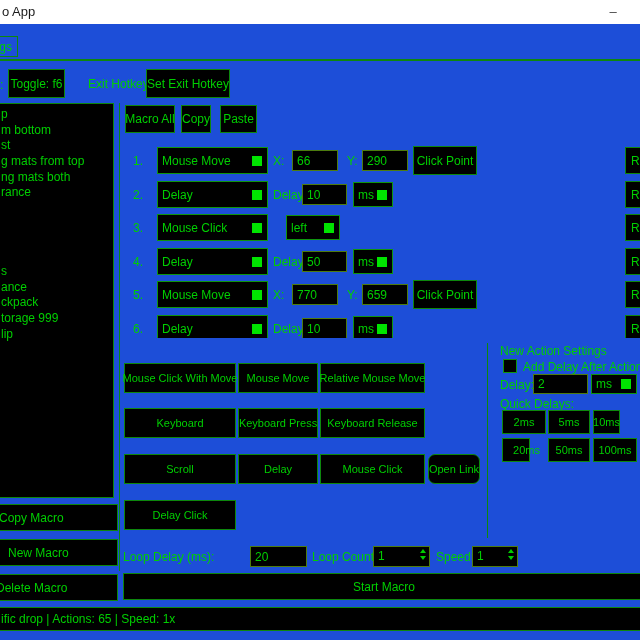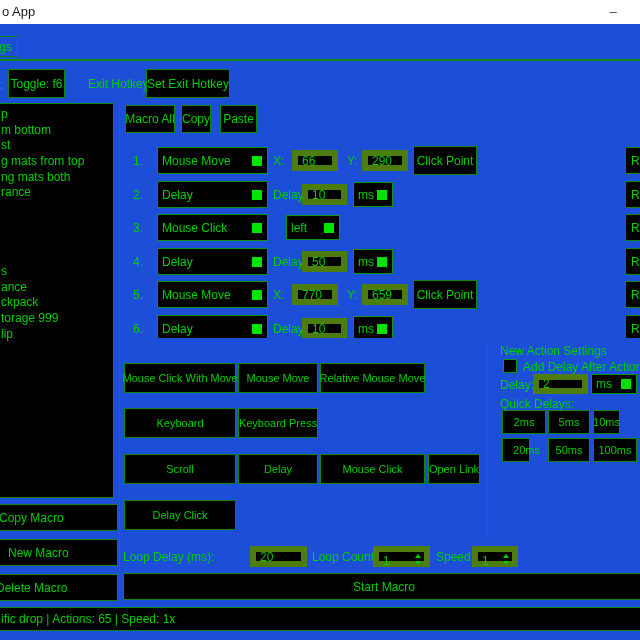--- a/index.html
+++ b/index.html
@@ -10,21 +10,21 @@
   .title-text{left:2px;top:4px;font-size:13px;color:#1b1b1b;}
   .minbtn{left:598px;top:0;width:30px;height:22px;display:flex;align-items:center;justify-content:center;
           color:#444;font-size:13px;cursor:default;}
   .lbl{font-size:12px;color:#00cf00;white-space:nowrap;}
   .btn{border:1px solid #0d870d;background:#000;color:#00cf00;font-size:12px;
        display:flex;align-items:center;justify-content:center;white-space:nowrap;box-sizing:border-box;}
   .btn.small{font-size:11px;}
   .select{border:1px solid #0e950e;background:#000;color:#00cf00;font-size:12px;
           display:flex;align-items:center;box-sizing:border-box;padding-left:4px;}
   .select .sq{position:absolute;right:5px;width:10px;height:10px;background:#00e400;}
-  .inputbox{border:6px solid #4d7c0f;background:#000;color:#00cf00;font-size:12px;
+  .inputbox{border:1px solid #4d7c0f;background:#000;color:#00cf00;font-size:12px;
             box-sizing:border-box;padding:0 0 0 4px;outline:none;font-family:"Liberation Sans",sans-serif;}
   .gline{background:#0d870d;}
   .tab{border:1px solid #0d870d;box-sizing:border-box;display:flex;align-items:center;
        justify-content:flex-end;padding-right:5px;font-size:12px;color:#00cf00;}
   .listbox{border:1px solid #0d870d;box-sizing:border-box;background:#000;}
   .sb-item{height:15.7px;line-height:15.7px;font-size:12px;color:#00cf00;white-space:nowrap;padding-left:20px;}
   .rownum{font-size:12px;color:#00cf00;}
   .spin-arrows{position:absolute;right:3px;top:2px;display:flex;flex-direction:column;gap:3px;align-items:center;}
   .tri-up{width:0;height:0;border-left:3px solid transparent;border-right:3px solid transparent;border-bottom:4px solid #00cf00;}
   .tri-dn{width:0;height:0;border-left:3px solid transparent;border-right:3px solid transparent;border-top:4px solid #00cf00;}
@@ -177,25 +177,26 @@
       <div class="abs btn" style="left:505px;top:0;width:50px;height:27px;justify-content:flex-start;padding-left:5px;">Remove</div>
     </div>
   </div>
 
   <div class="abs btn small" style="left:124px;top:363px;width:112px;height:30px;">Mouse Click With Move</div>
   <div class="abs btn small" style="left:238px;top:363px;width:80px;height:30px;">Mouse Move</div>
   <div class="abs btn small" style="left:320px;top:363px;width:105px;height:30px;">Relative Mouse Move</div>
 
   <div class="abs btn small" style="left:124px;top:408px;width:112px;height:30px;">Keyboard</div>
   <div class="abs btn small" style="left:238px;top:408px;width:80px;height:30px;">Keyboard Press</div>
+  <div class="abs btn small" style="left:320px;top:408px;width:105px;height:30px;">Keyboard Release</div>
 
   <div class="abs btn small" style="left:124px;top:454px;width:112px;height:30px;">Scroll</div>
   <div class="abs btn small" style="left:238px;top:454px;width:80px;height:30px;">Delay</div>
   <div class="abs btn small" style="left:320px;top:454px;width:105px;height:30px;">Mouse Click</div>
-  <div class="abs btn small" style="left:428px;top:454px;width:52px;height:30px;">Open Link</div>
+  <div class="abs btn small" style="left:428px;top:454px;width:52px;height:30px;border-radius:7px;">Open Link</div>
 
   <div class="abs btn small" style="left:124px;top:500px;width:112px;height:30px;">Delay Click</div>
 
   <span class="abs lbl" style="left:500px;top:344px;">New Action Settings</span>
   <div class="abs checkbox" style="left:503px;top:359px;width:14px;height:14px;"></div>
   <span class="abs lbl" style="left:523px;top:360px;">Add Delay After Action</span>
   <span class="abs lbl" style="left:500px;top:378px;">Delay:</span>
   <input class="abs inputbox" style="left: 533px; top: 374px; width: 55px; height: 20px;" value="2">
   <div class="abs select" style="left:591px;top:374px;width:46px;height:20px;">
     <span>ms</span>

